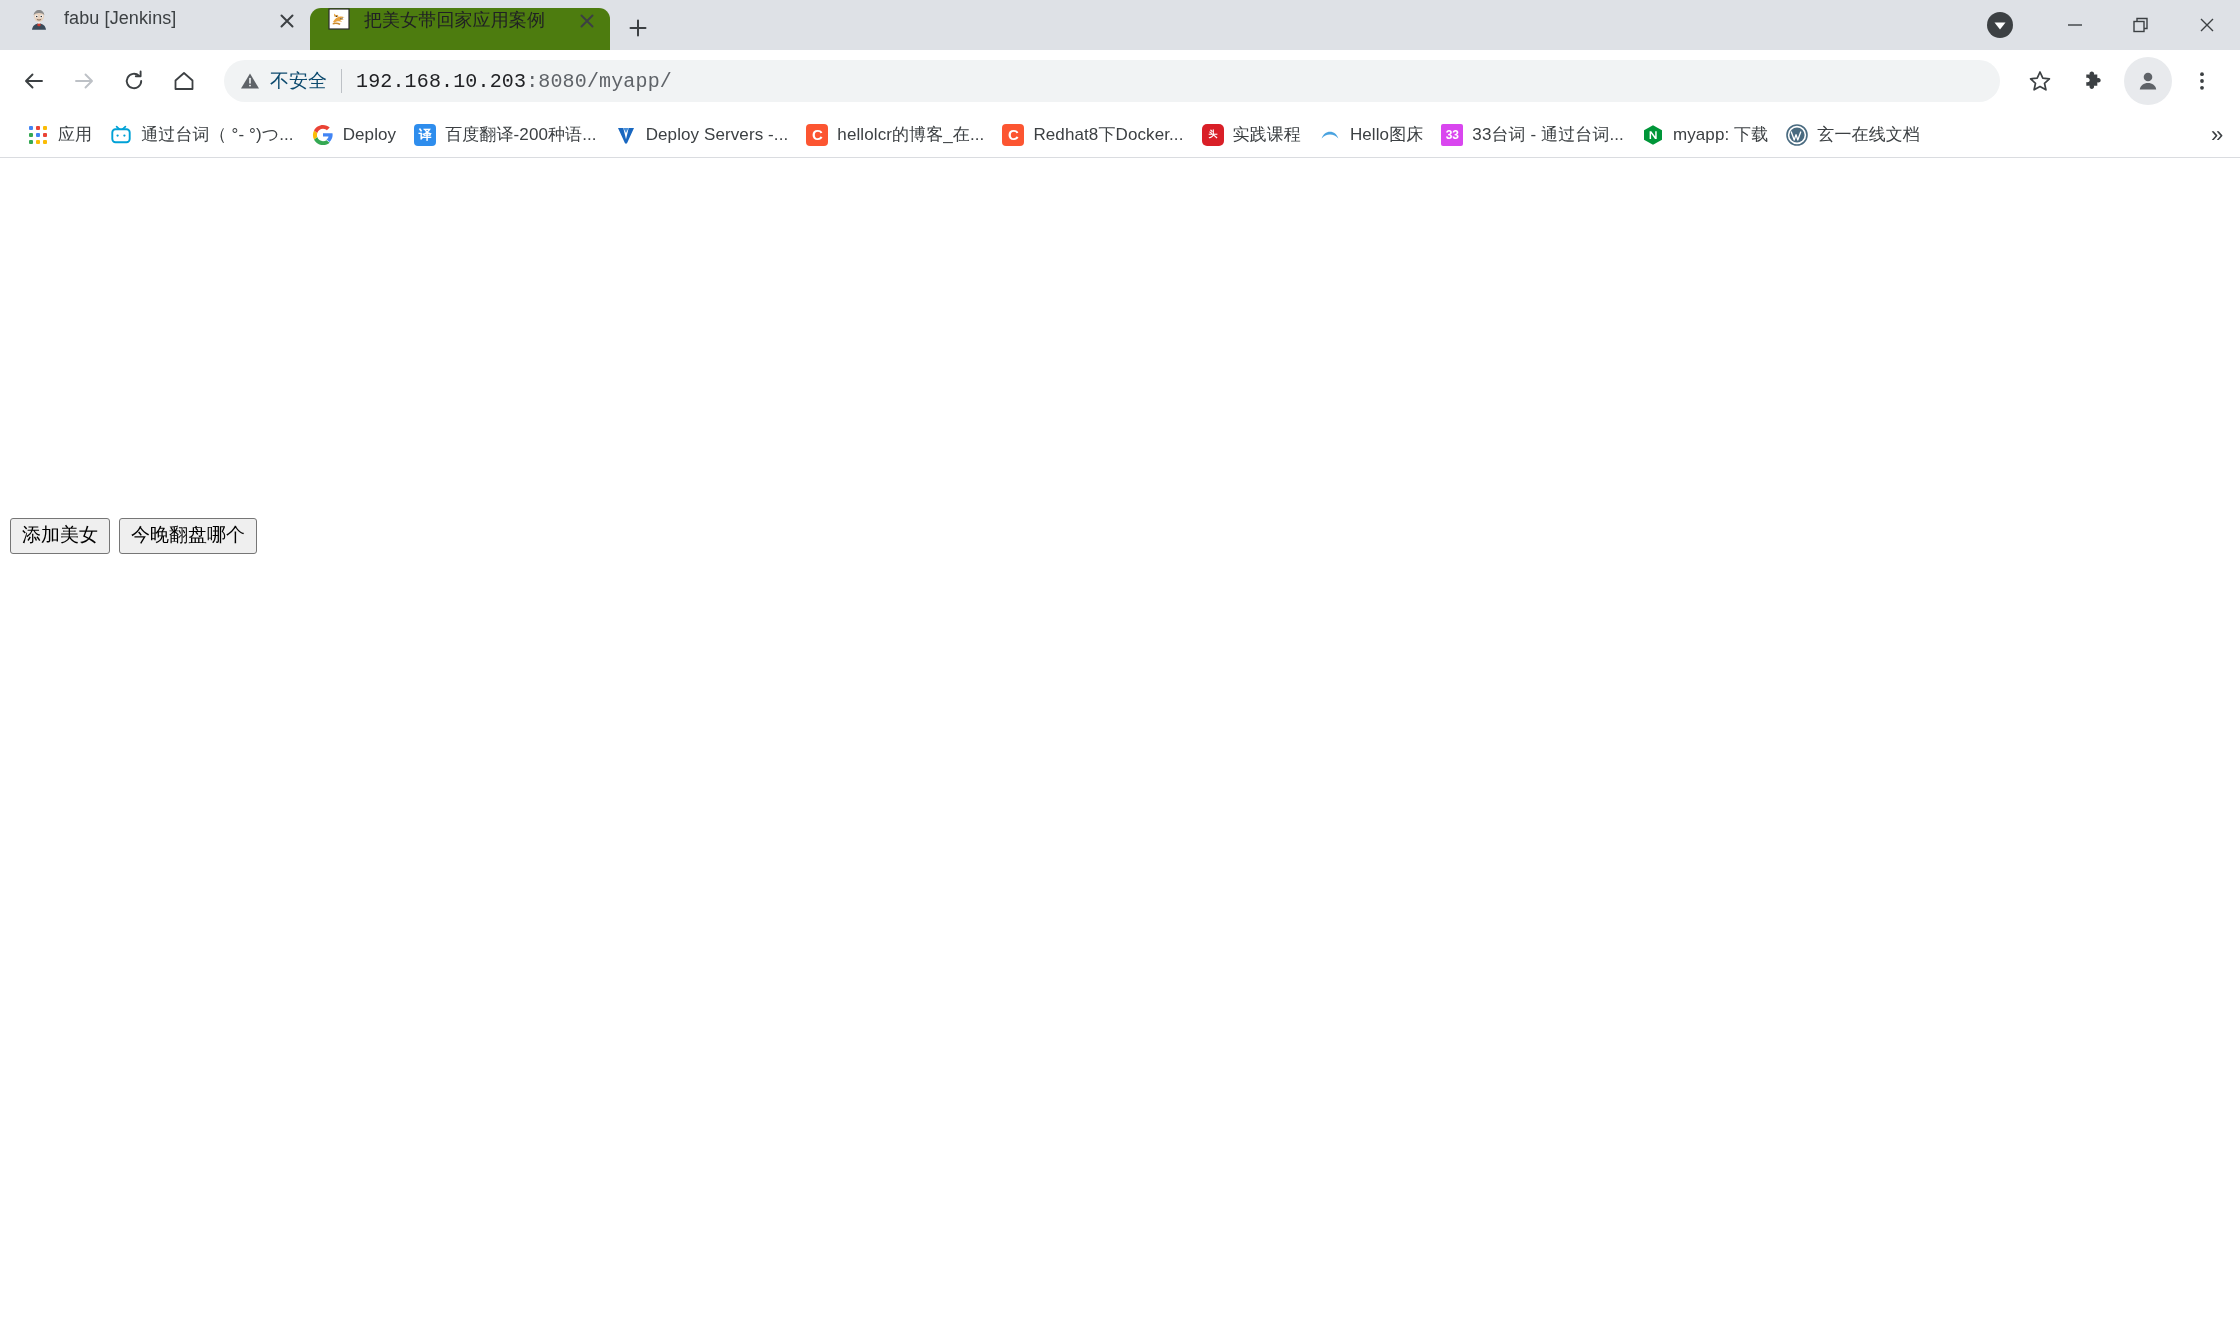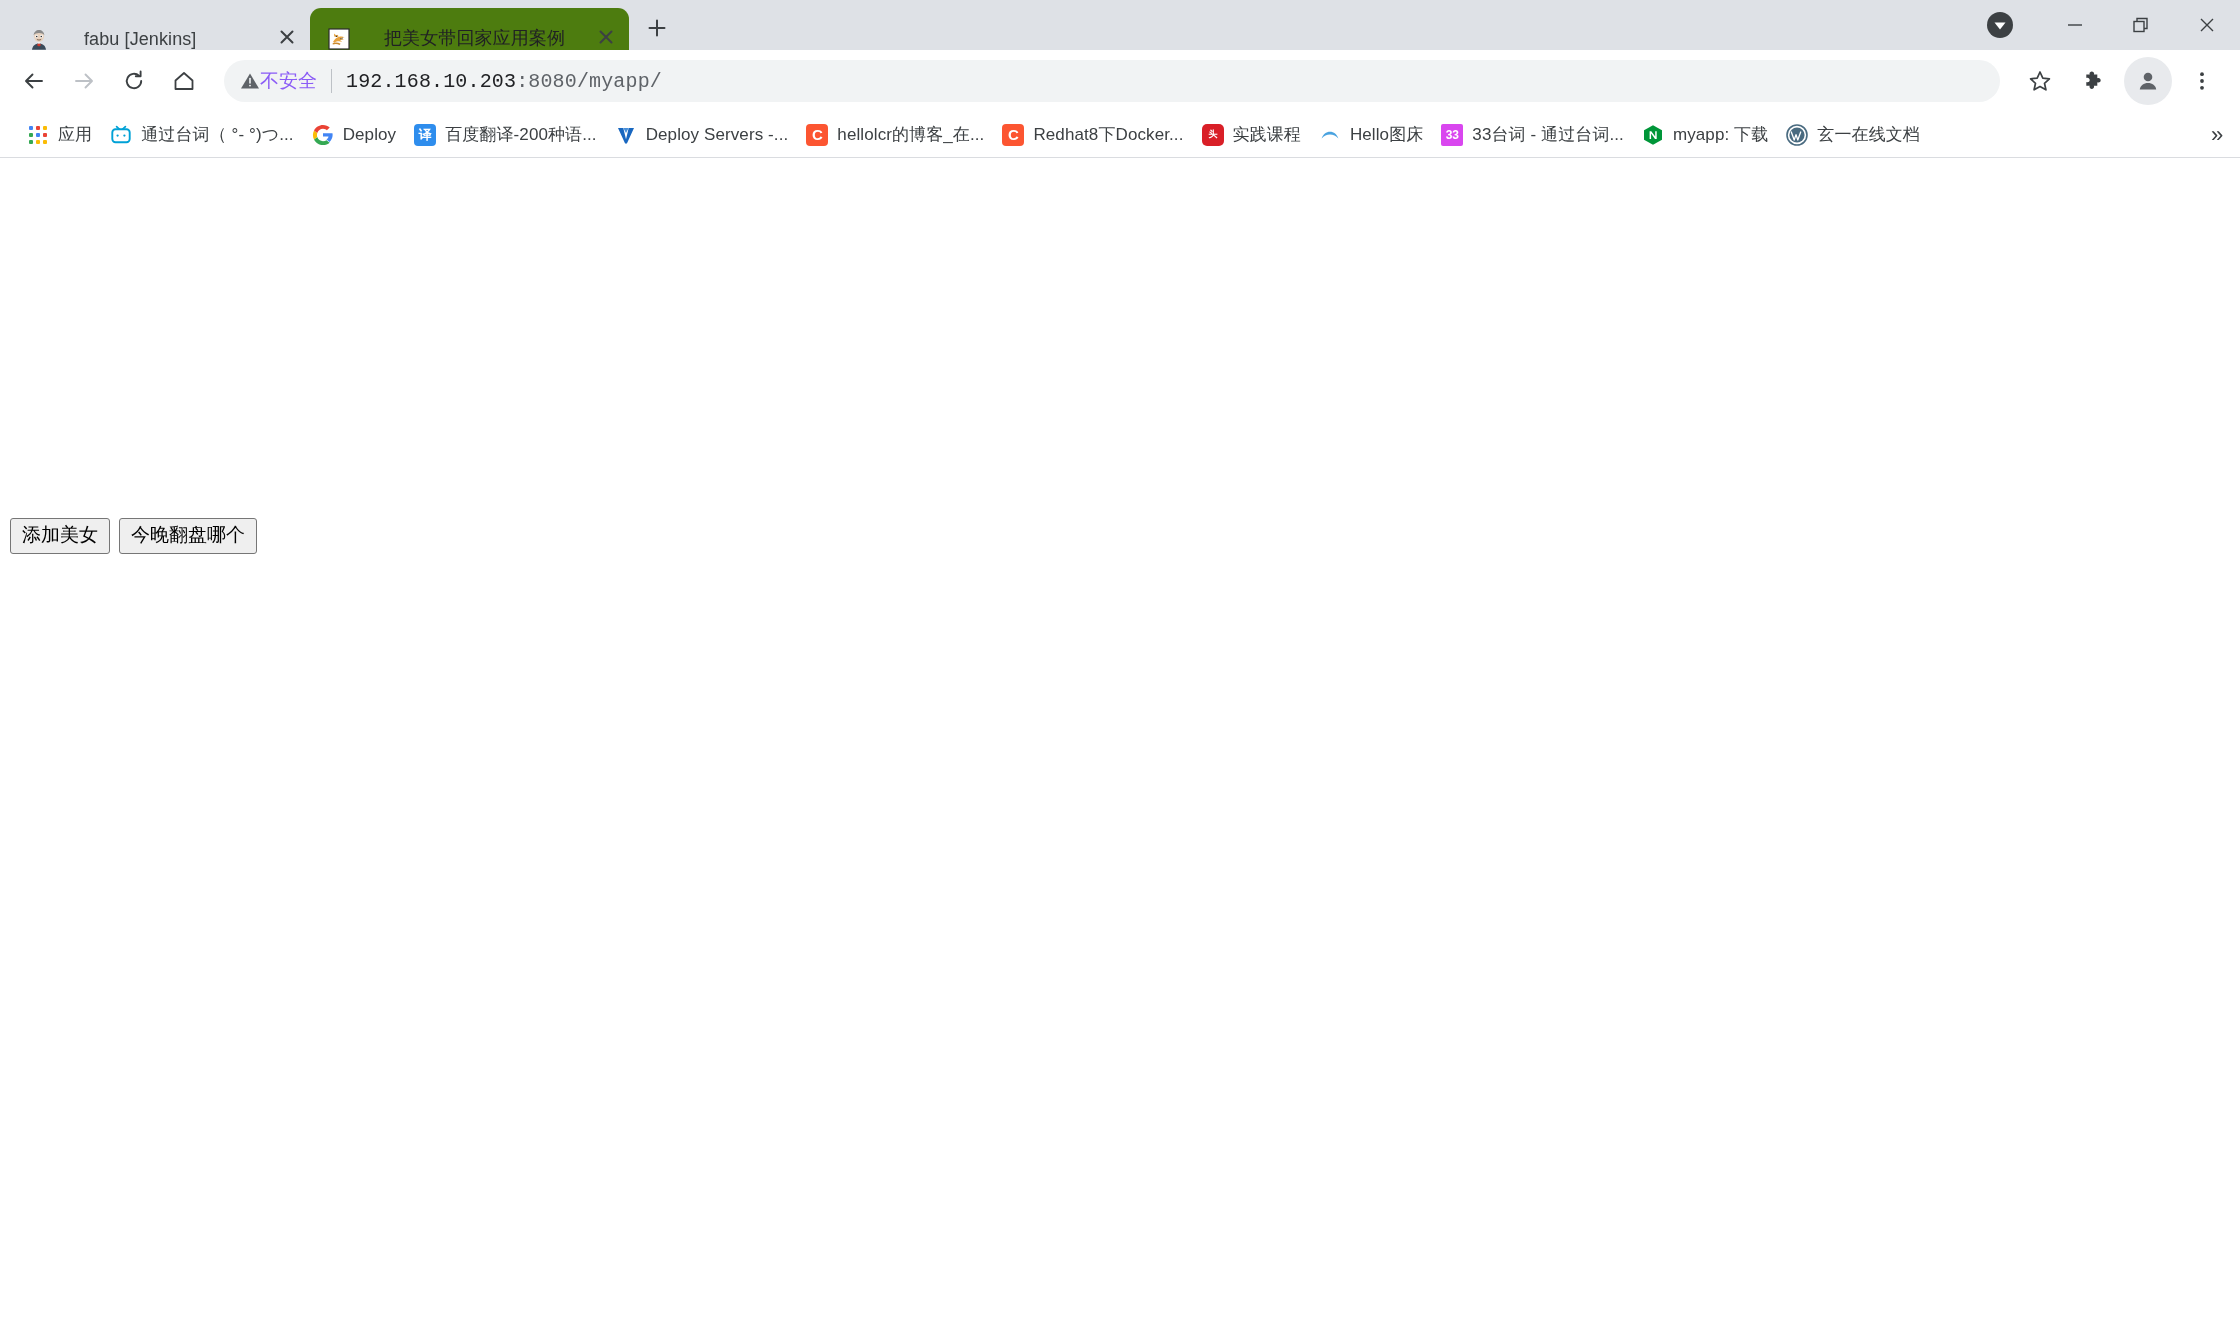--- a/index.html
+++ b/index.html
@@ -32,28 +32,27 @@
   }
   .tabs-area {
     display: flex;
     align-items: flex-end;
     height: 50px;
     padding-left: 10px;
   }
   .tab {
     height: 42px;
     display: flex;
-    align-items: flex-end;
+    align-items: flex-start;
     box-sizing: border-box;
     padding: 0 10px 0 18px;
     min-width: 300px;
     max-width: 340px;
     position: relative;
     border-radius: 11px 11px 0 0;
-    gap: 20px;
   }
   .tab.inactive {
     background: transparent;
     color: #3c4043;
   }
   .tab.active {
     background: #4d7c0f;
     color: #202124;
   }
   .tab-favicon {
@@ -143,21 +142,22 @@
     box-sizing: border-box;
     min-width: 0;
   }
   .warn-icon-wrap {
     display: flex;
     align-items: center;
     flex: 0 0 auto;
   }
   .omnibox-security-text {
     font-size: 19px;
-    color: #8b5cf6;
+    color: #0c4a6e;
+    margin-left: 10px;
     white-space: nowrap;
   }
   .omnibox-divider {
     width: 1px;
     height: 24px;
     background: #bdc1c6;
     margin: 0 14px;
     flex: 0 0 1px;
   }
   .omnibox-url {

